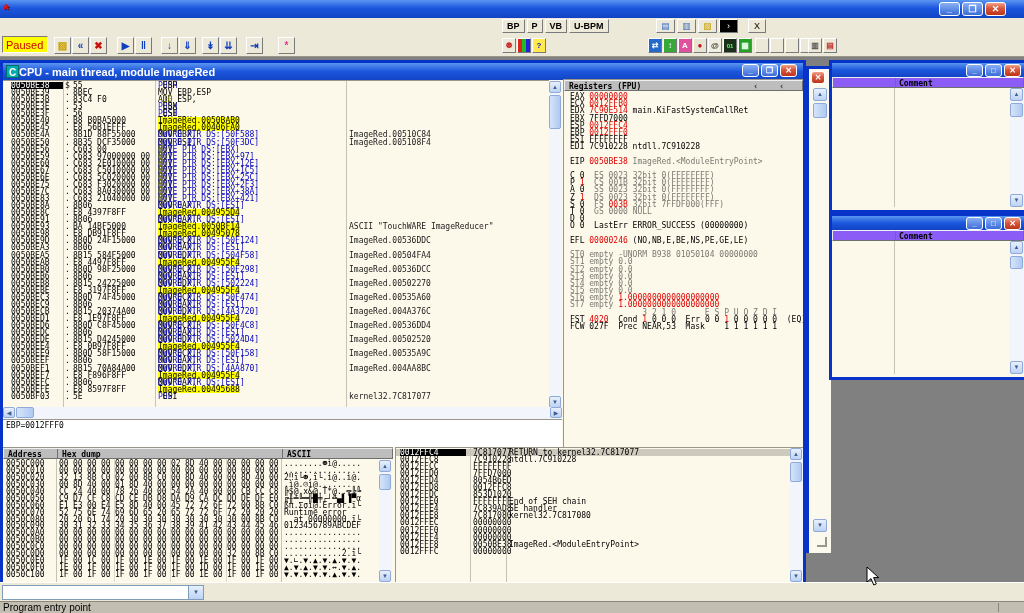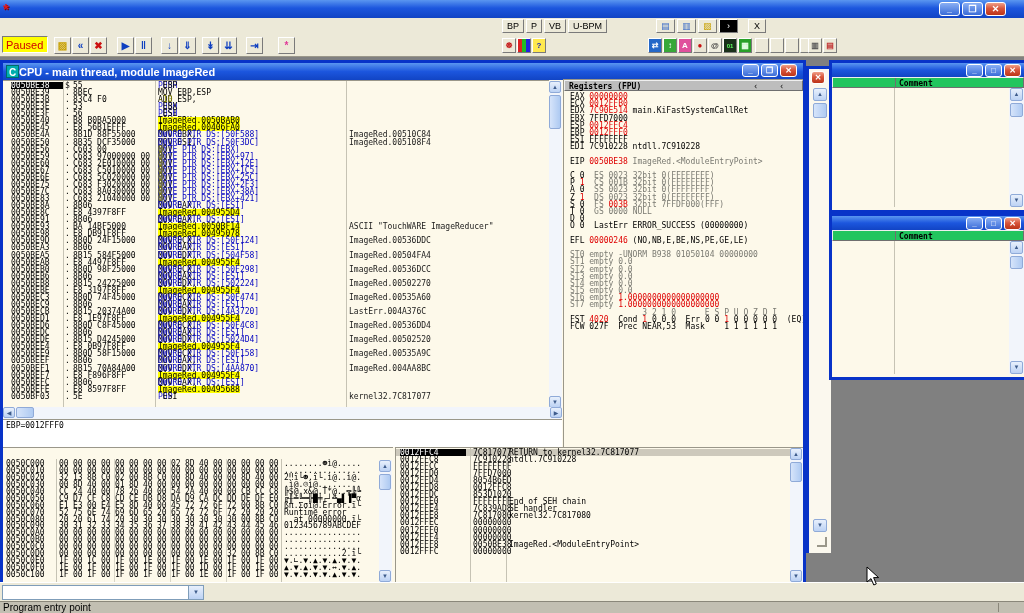--- a/index.html
+++ b/index.html
@@ -85,21 +85,21 @@
   .sbtn { position:absolute; background:linear-gradient(180deg,#E8F0FC,#BCD2F4); border:1px solid #8FAAD8;
     border-radius:2px; color:#3E5C8C; font-size:6px; text-align:center; line-height:11px; }
   .sthumb { position:absolute; background:linear-gradient(90deg,#D6E4FA,#AECAF2); border:1px solid #8FAAD8; border-radius:2px; }
 
   .infopane { position:absolute; background:#FFFFFF; border-top:1px solid #9a978a; }
 
   
   .sidewin { position:absolute; left:829px; width:198px; border:3px solid #0833C8; background:#FDF9EA; z-index:2; }
   .sw-tb { height:14px; background:linear-gradient(180deg,#5A96F0 0%,#1C56DE 50%,#1144C4 100%); position:relative; }
   .sw-btns { position:absolute; right:3px; top:1px; display:flex; gap:2px; }
-  .sw-head { position:relative; height:11px; background:#22c55e; border:1px solid; border-color:#EFEFEF #6F6F6F #6F6F6F #EFEFEF; }
+  .sw-head { position:relative; height:11px; background:#8b5cf6; border:1px solid; border-color:#EFEFEF #6F6F6F #6F6F6F #EFEFEF; }
   .sw-head span { position:absolute; top:1px; left:66px; font-family:"DejaVu Sans Mono",monospace; font-size:8px; font-weight:bold; }
   .sw-body { position:relative; background:#FDF9EA; }
   .sliver { position:absolute; left:806px; top:66px; width:25px; height:487px; border-left:3px solid #0833C8;
     border-top:3px solid #0833C8; background:#FBF8EE; z-index:1; }
 
   .bottombar { position:absolute; left:0; top:582px; width:1024px; height:19px; background:#ECE9D8;
     border-top:1px solid #fff; z-index:10; }
   .combo { position:absolute; left:2px; top:2px; width:202px; height:15px; background:#fff; border:1px solid #7F9DB9; }
   .combo-btn { position:absolute; right:0; top:0; width:15px; height:13px;
     background:linear-gradient(180deg,#E8F0FC,#BCD2F4); border-left:1px solid #7F9DB9; color:#3E5C8C;
@@ -119,21 +119,21 @@
   <div class="main-titlebar">
     <span class="app-icon">*</span>
     <div class="cap-btns">
       <div class="xpbtn">_</div>
       <div class="xpbtn">❐</div>
       <div class="xpbtn close">✕</div>
     </div>
   </div>
 
   <div class="menubar">
-    <span class="mb-group" id="menu-extra" style="left:502px;">
+    <span class="mb-group" id="menu-extra" style="left:502px;font-weight:bold;">
         <span class="rbtn">BP</span>
         <span class="rbtn">P</span>
         <span class="rbtn">VB</span>
         <span class="rbtn">U-BPM</span>
       </span>
     <span class="mb-group" id="menu-icons" style="left:656px;">
         <span class="micon" style="background: rgb(236, 233, 216); color: rgb(58, 108, 200);">▤</span>
         <span class="micon" style="background: rgb(236, 233, 216); color: rgb(58, 108, 200);">▥</span>
         <span class="micon" style="background: rgb(236, 233, 216); color: rgb(200, 160, 0);">▨</span>
         <span class="micon" style="background: rgb(0, 0, 0); color: rgb(255, 255, 255);">›</span>
@@ -471,21 +471,21 @@
             <span class="c-addr mono">0050BEC9</span>
             <span class="c-sig mono">.</span>
             <span class="c-bytes mono">8B06</span>
             <span class="c-ins mono"><span class="sg k">MOV EAX,</span><span class="sg m">DWORD PTR DS:[ESI]</span></span>
           </div>
           <div class="drow">
             <span class="c-addr mono">0050BECB</span>
             <span class="c-sig mono">.</span>
             <span class="c-bytes mono">8B15 20374A00</span>
             <span class="c-ins mono"><span class="sg k">MOV EDX,</span><span class="sg m">DWORD PTR DS:[4A3720]</span></span>
-            <span class="c-com mono">LastErr.004A376C</span>
+            <span class="c-com mono">ImageRed.004A376C</span>
           </div>
           <div class="drow">
             <span class="c-addr mono">0050BED1</span>
             <span class="c-sig mono">.</span>
             <span class="c-bytes mono">E8 1E97F8FF</span>
             <span class="c-ins mono"><span class="sg hc">CALL</span><span class="sg k"> </span><span class="sg hy">ImageRed.004955F4</span></span>
           </div>
           <div class="drow">
             <span class="c-addr mono">0050BED6</span>
             <span class="c-sig mono">.</span>
@@ -616,20 +616,27 @@
       <div class="sbtn" style="left:0;top:0;width:12px;height:11px;">◀</div>
       <div class="sthumb" style="left:13px;top:0;width:18px;height:11px;"></div>
       <div class="sbtn" style="right:0;top:0;width:12px;height:11px;">▶</div>
     </div>
 
     <div class="infopane" style="left:0;top:356px;width:559px;height:28px;">
       <div class="mono" style="position:absolute;left:3px;top:2px;text-align:right;">EBP=0012FFF0</div>
     </div>
 
     <div class="pane" style="left:0;top:384px;width:390px;height:135px;border-top:1px solid #9a978a;">
+      <div class="phead">
+        <span style="left:4px;">Address</span>
+        <span style="left:58px;">Hex dump</span>
+        <span style="left:283px;">ASCII</span>
+        <div class="vline" style="left:53px;background:#6F6F6F;"></div>
+        <div class="vline" style="left:278px;background:#6F6F6F;"></div>
+      </div>
       <div id="dump-rows" style="position:absolute;left:0;top:12px;right:0;">
           <div class="hxrow">
             <span class="hx-a mono">0050C000</span>
             <span class="hx-h mono">00 00 00 00 00 00 00 00 02 8D 40 00 00 00 00 00</span>
             <span class="hx-t mono">........☻ì@.....</span>
           </div>
           <div class="hxrow">
             <span class="hx-a mono">0050C010</span>
             <span class="hx-h mono">00 00 00 00 00 00 00 00 00 00 00 00 00 00 00 00</span>
             <span class="hx-t mono">................</span>

